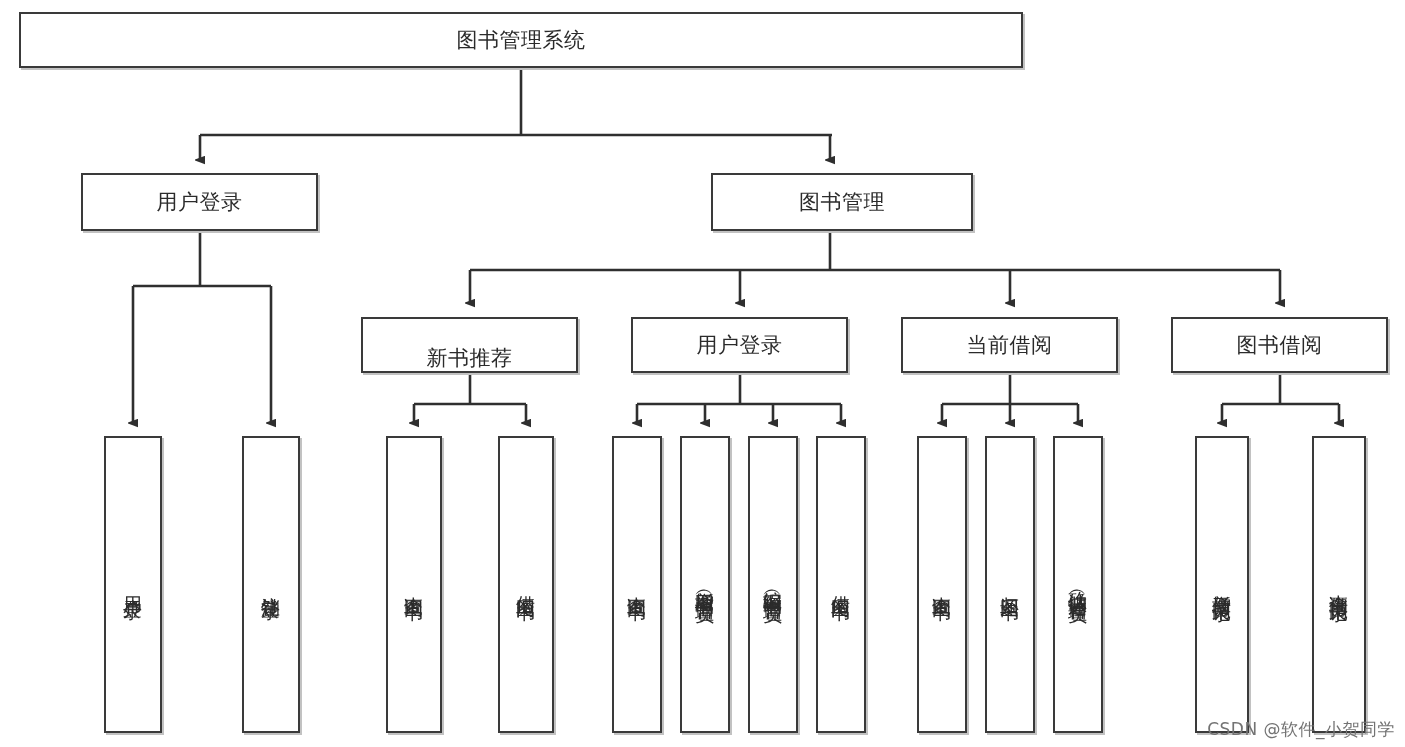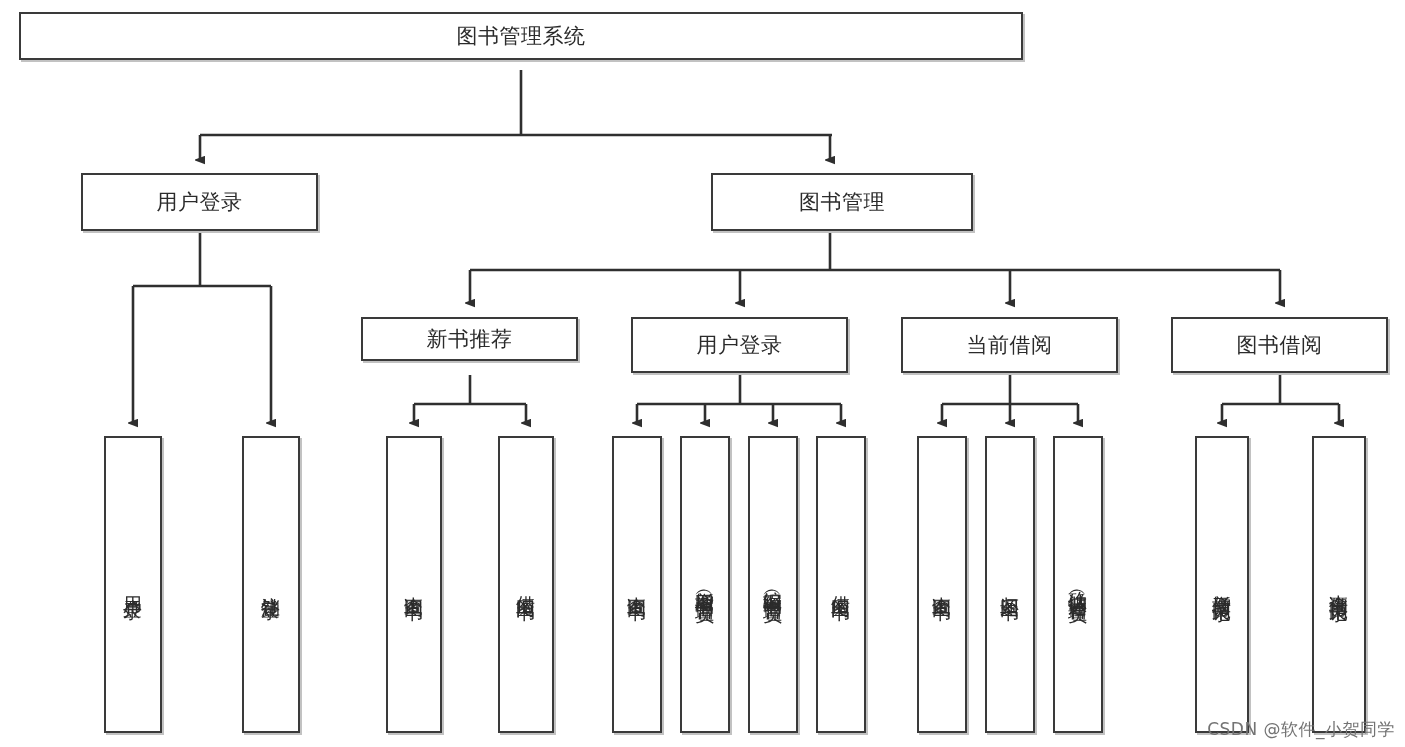--- a/index.html
+++ b/index.html
@@ -116,33 +116,33 @@
     <path d="M1010,404 L1010,423" marker-end="url(#arrow)"></path>
     <path d="M1078,404 L1078,423" marker-end="url(#arrow)"></path>
 
     <path d="M1280,375 L1280,404"></path>
     <path d="M1222,404 L1339,404"></path>
     <path d="M1222,404 L1222,423" marker-end="url(#arrow)"></path>
     <path d="M1339,404 L1339,423" marker-end="url(#arrow)"></path>
   </g>
 </svg>
 
-<div class="node-box" style="left:19px; top:12px; width:1004px; height:48px;">
+<div class="node-box" style="left:19px; top:12px; width:1004px; height:56px;">
   <span class="node-label">图书管理系统</span>
 </div>
 
 <div class="node-box" style="left:81px; top:173px; width:237px; height:58px;">
   <span class="node-label">用户登录</span>
 </div>
 
 <div class="node-box" style="left:711px; top:173px; width:262px; height:58px;">
   <span class="node-label">图书管理</span>
 </div>
 
-<div class="node-box" style="left:361px; top:317px; width:217px; height:44px;">
+<div class="node-box" style="left:361px; top:317px; width:217px; height:56px;align-items:flex-end;">
   <span class="node-label">新书推荐</span>
 </div>
 
 <div class="node-box" style="left:631px; top:317px; width:217px; height:56px;">
   <span class="node-label">用户登录</span>
 </div>
 
 <div class="node-box" style="left:901px; top:317px; width:217px; height:56px;">
   <span class="node-label">当前借阅</span>
 </div>

